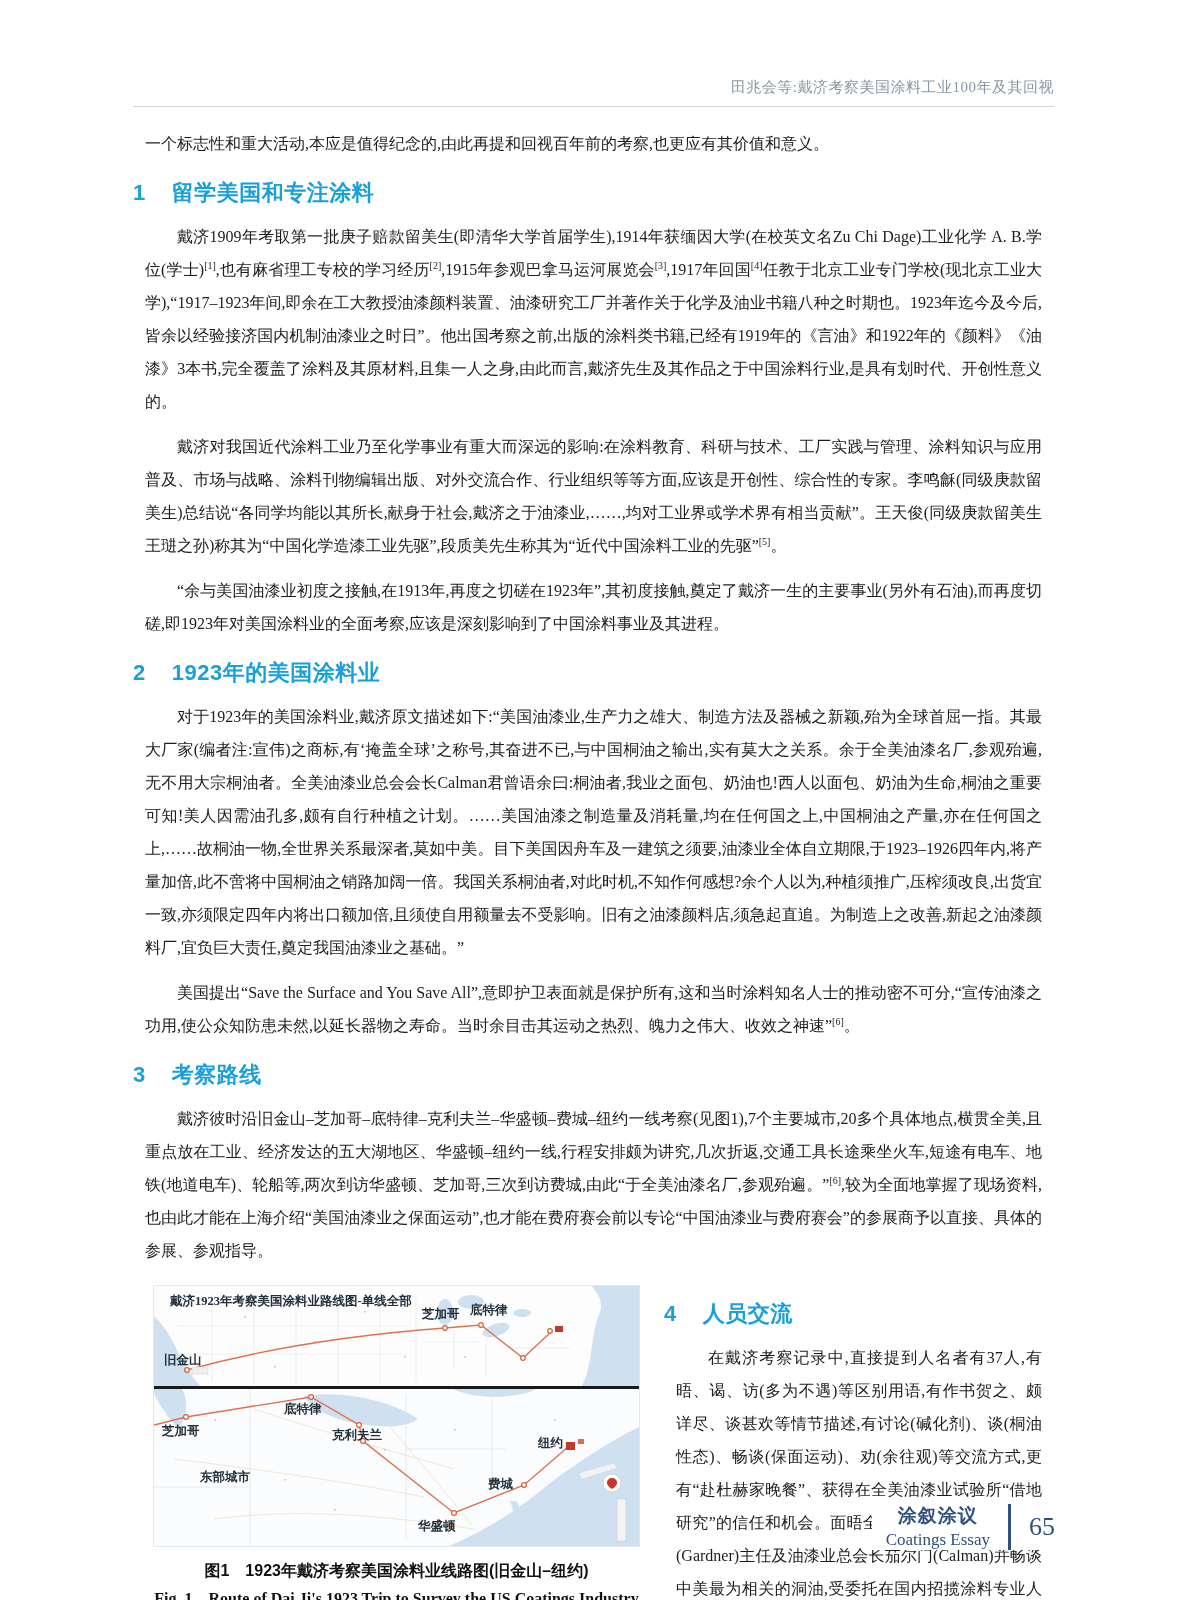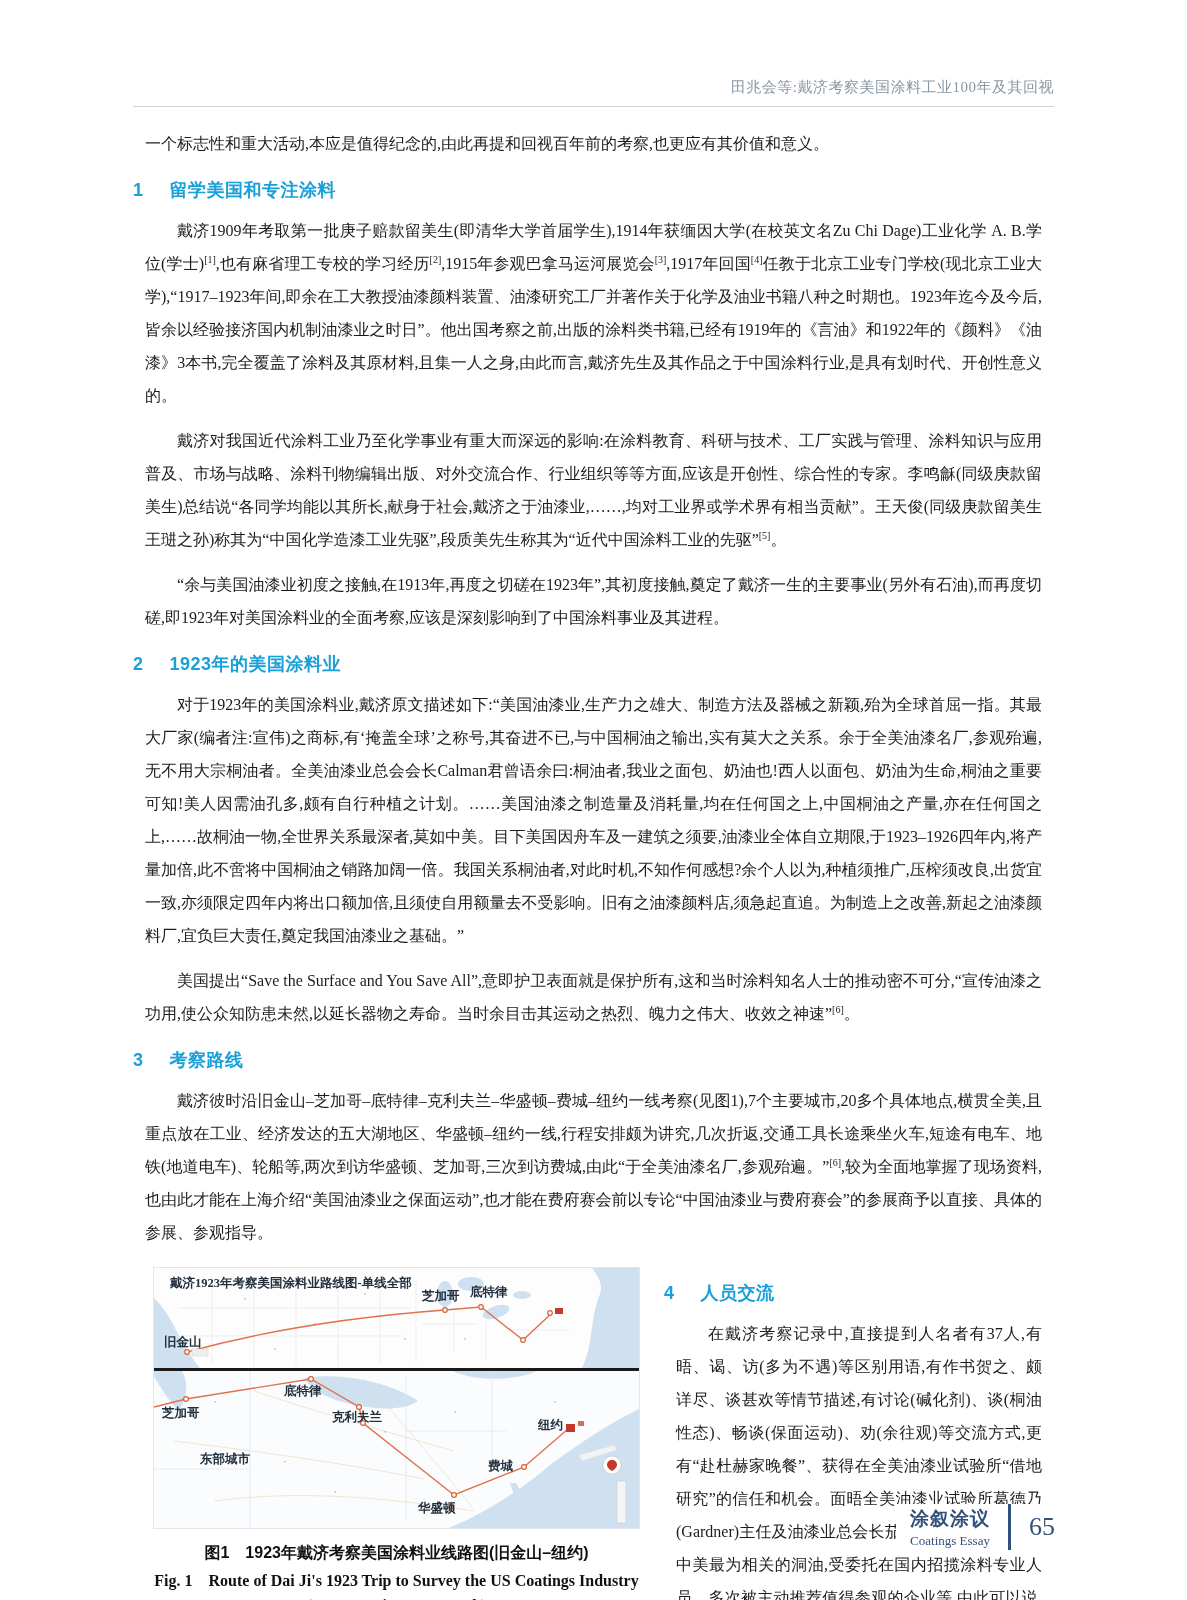--- a/index.html
+++ b/index.html
@@ -27,21 +27,21 @@
   .para{
     font-size:16px;
     line-height:33px;
     text-align:justify;
     margin:12px;
   }
   .para.indent{text-indent:2em;}
   sup{font-size:10px;vertical-align:super;line-height:0;}
   .sec{
     font-family:"Liberation Sans","DejaVu Sans",sans-serif;
-    font-size:18px;
+    font-size:22px;
     font-weight:bold;
     color:#1aa0d9;
     margin:18px 0 11px 0;
     letter-spacing:.5px;
   }
   .sec .sec-num{margin-right:26px;}
   .columns{
     display:flex;
     gap:24px;
     margin-top:12px;
@@ -79,21 +79,21 @@
     right:132px;bottom:50px;
     display:flex;align-items:center;gap:18px;
     background:#ffffff;
     padding-left:14px;
   }
   .journal{text-align:center;color:#31517c;}
   .j-cn{
     font-family:"Liberation Sans","DejaVu Sans",sans-serif;
     font-weight:bold;font-size:19px;letter-spacing:1px;
   }
-  .j-en{font-size:13px;margin-top:1px;}
+  .j-en{font-size:17px;margin-top:1px;}
   .f-bar{width:3px;height:46px;background:#31517c;}
   .f-page{font-size:26px;color:#31517c;}
   svg text.map-label{
     font-family:"Liberation Serif","DejaVu Serif",serif;
     font-weight:bold;font-size:12.5px;fill:#22303e;
   }
   svg text.map-title{
     font-family:"Liberation Serif","DejaVu Serif",serif;
     font-weight:bold;font-size:12.5px;fill:#22303e;
   }

